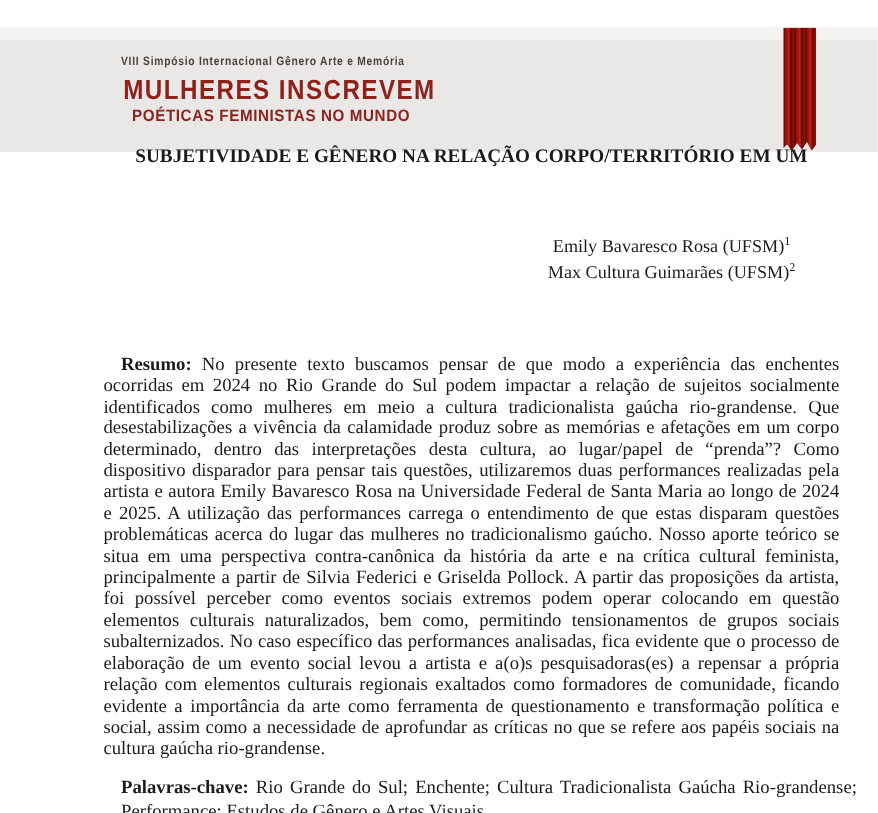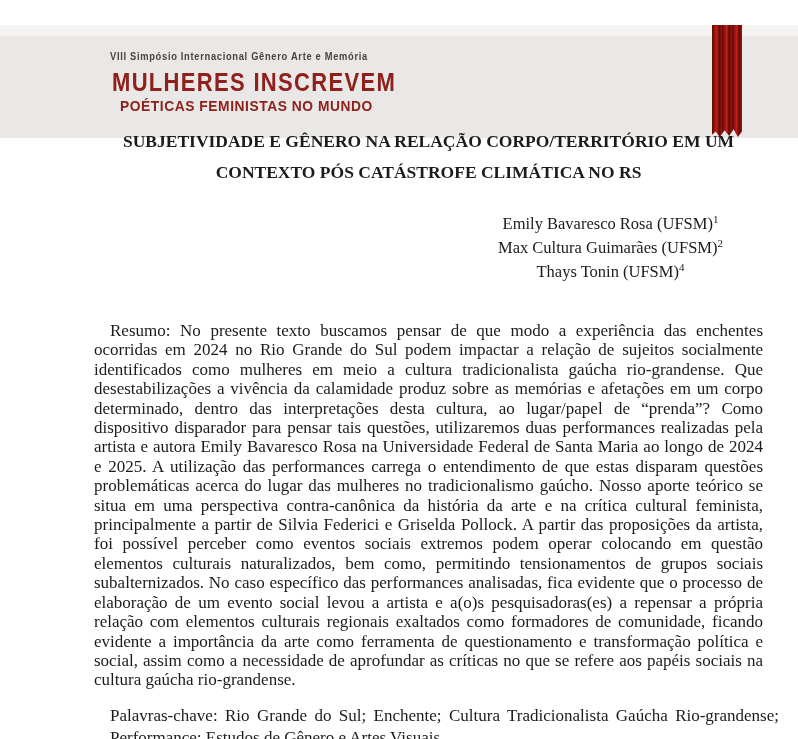--- a/index.html
+++ b/index.html
@@ -89,43 +89,41 @@
     text-align:justify;
     text-indent:16px;
     margin:0;
   }
   .keywords{
     position:absolute;top:689px;left:94px;width:669px;
     font-size:17px;line-height:21.5px;
     text-align:justify;
     margin:16px;
   }
-  b{font-weight:normal;}
+  b{font-weight:bold;}
 </style>
 </head>
 <body>
 
 <div class="page">
 
   <header class="masthead">
     <div class="masthead-top-strip"></div>
     <div class="kicker">VIII Simpósio Internacional Gênero Arte e Memória</div>
     <div class="brand-title">MULHERES INSCREVEM</div>
     <div class="brand-subtitle">POÉTICAS FEMINISTAS NO MUNDO</div>
     <div class="ribbon"></div>
   </header>
 
   <h1 class="paper-title" style="margin:0;font-family:Liberation Serif, serif;">
     <div>SUBJETIVIDADE E GÊNERO NA RELAÇÃO CORPO/TERRITÓRIO EM UM</div>
-    <div>CONTEXTO PÓS CATÁSTROFE CLIMÁTICA NO RS</div>
   </h1>
 
   <div class="authors">
     <div class="author-line"><span>Emily Bavaresco Rosa (UFSM)</span><sup>1</sup></div>
     <div class="author-line"><span>Max Cultura Guimarães (UFSM)</span><sup>2</sup></div>
-    <div class="author-line"><span>Thays Tonin (UFSM)</span><sup>4</sup></div>
   </div>
 
   <p class="abstract"><b>Resumo:</b> <span>No presente texto buscamos pensar de que modo a experiência das enchentes ocorridas em 2024 no Rio Grande do Sul podem impactar a relação de sujeitos socialmente identificados como mulheres em meio a cultura tradicionalista gaúcha rio-grandense. Que desestabilizações a vivência da calamidade produz sobre as memórias e afetações em um corpo determinado, dentro das interpretações desta cultura, ao lugar/papel de “prenda”? Como dispositivo disparador para pensar tais questões, utilizaremos duas performances realizadas pela artista e autora Emily Bavaresco Rosa na Universidade Federal de Santa Maria ao longo de 2024 e 2025. A utilização das performances carrega o entendimento de que estas disparam questões problemáticas acerca do lugar das mulheres no tradicionalismo gaúcho. Nosso aporte teórico se situa em uma perspectiva contra-canônica da história da arte e na crítica cultural feminista, principalmente a partir de Silvia Federici e Griselda Pollock. A partir das proposições da artista, foi possível perceber como eventos sociais extremos podem operar colocando em questão elementos culturais naturalizados, bem como, permitindo tensionamentos de grupos sociais subalternizados. No caso específico das performances analisadas, fica evidente que o processo de elaboração de um evento social levou a artista e a(o)s pesquisadoras(es) a repensar a própria relação com elementos culturais regionais exaltados como formadores de comunidade, ficando evidente a importância da arte como ferramenta de questionamento e transformação política e social, assim como a necessidade de aprofundar as críticas no que se refere aos papéis sociais na cultura gaúcha rio-grandense.</span></p>
 
   <p class="keywords"><b>Palavras-chave:</b> <span>Rio Grande do Sul; Enchente; Cultura Tradicionalista Gaúcha Rio-grandense; Performance; Estudos de Gênero e Artes Visuais.</span></p>
 
 </div>
 
 </body></html>

